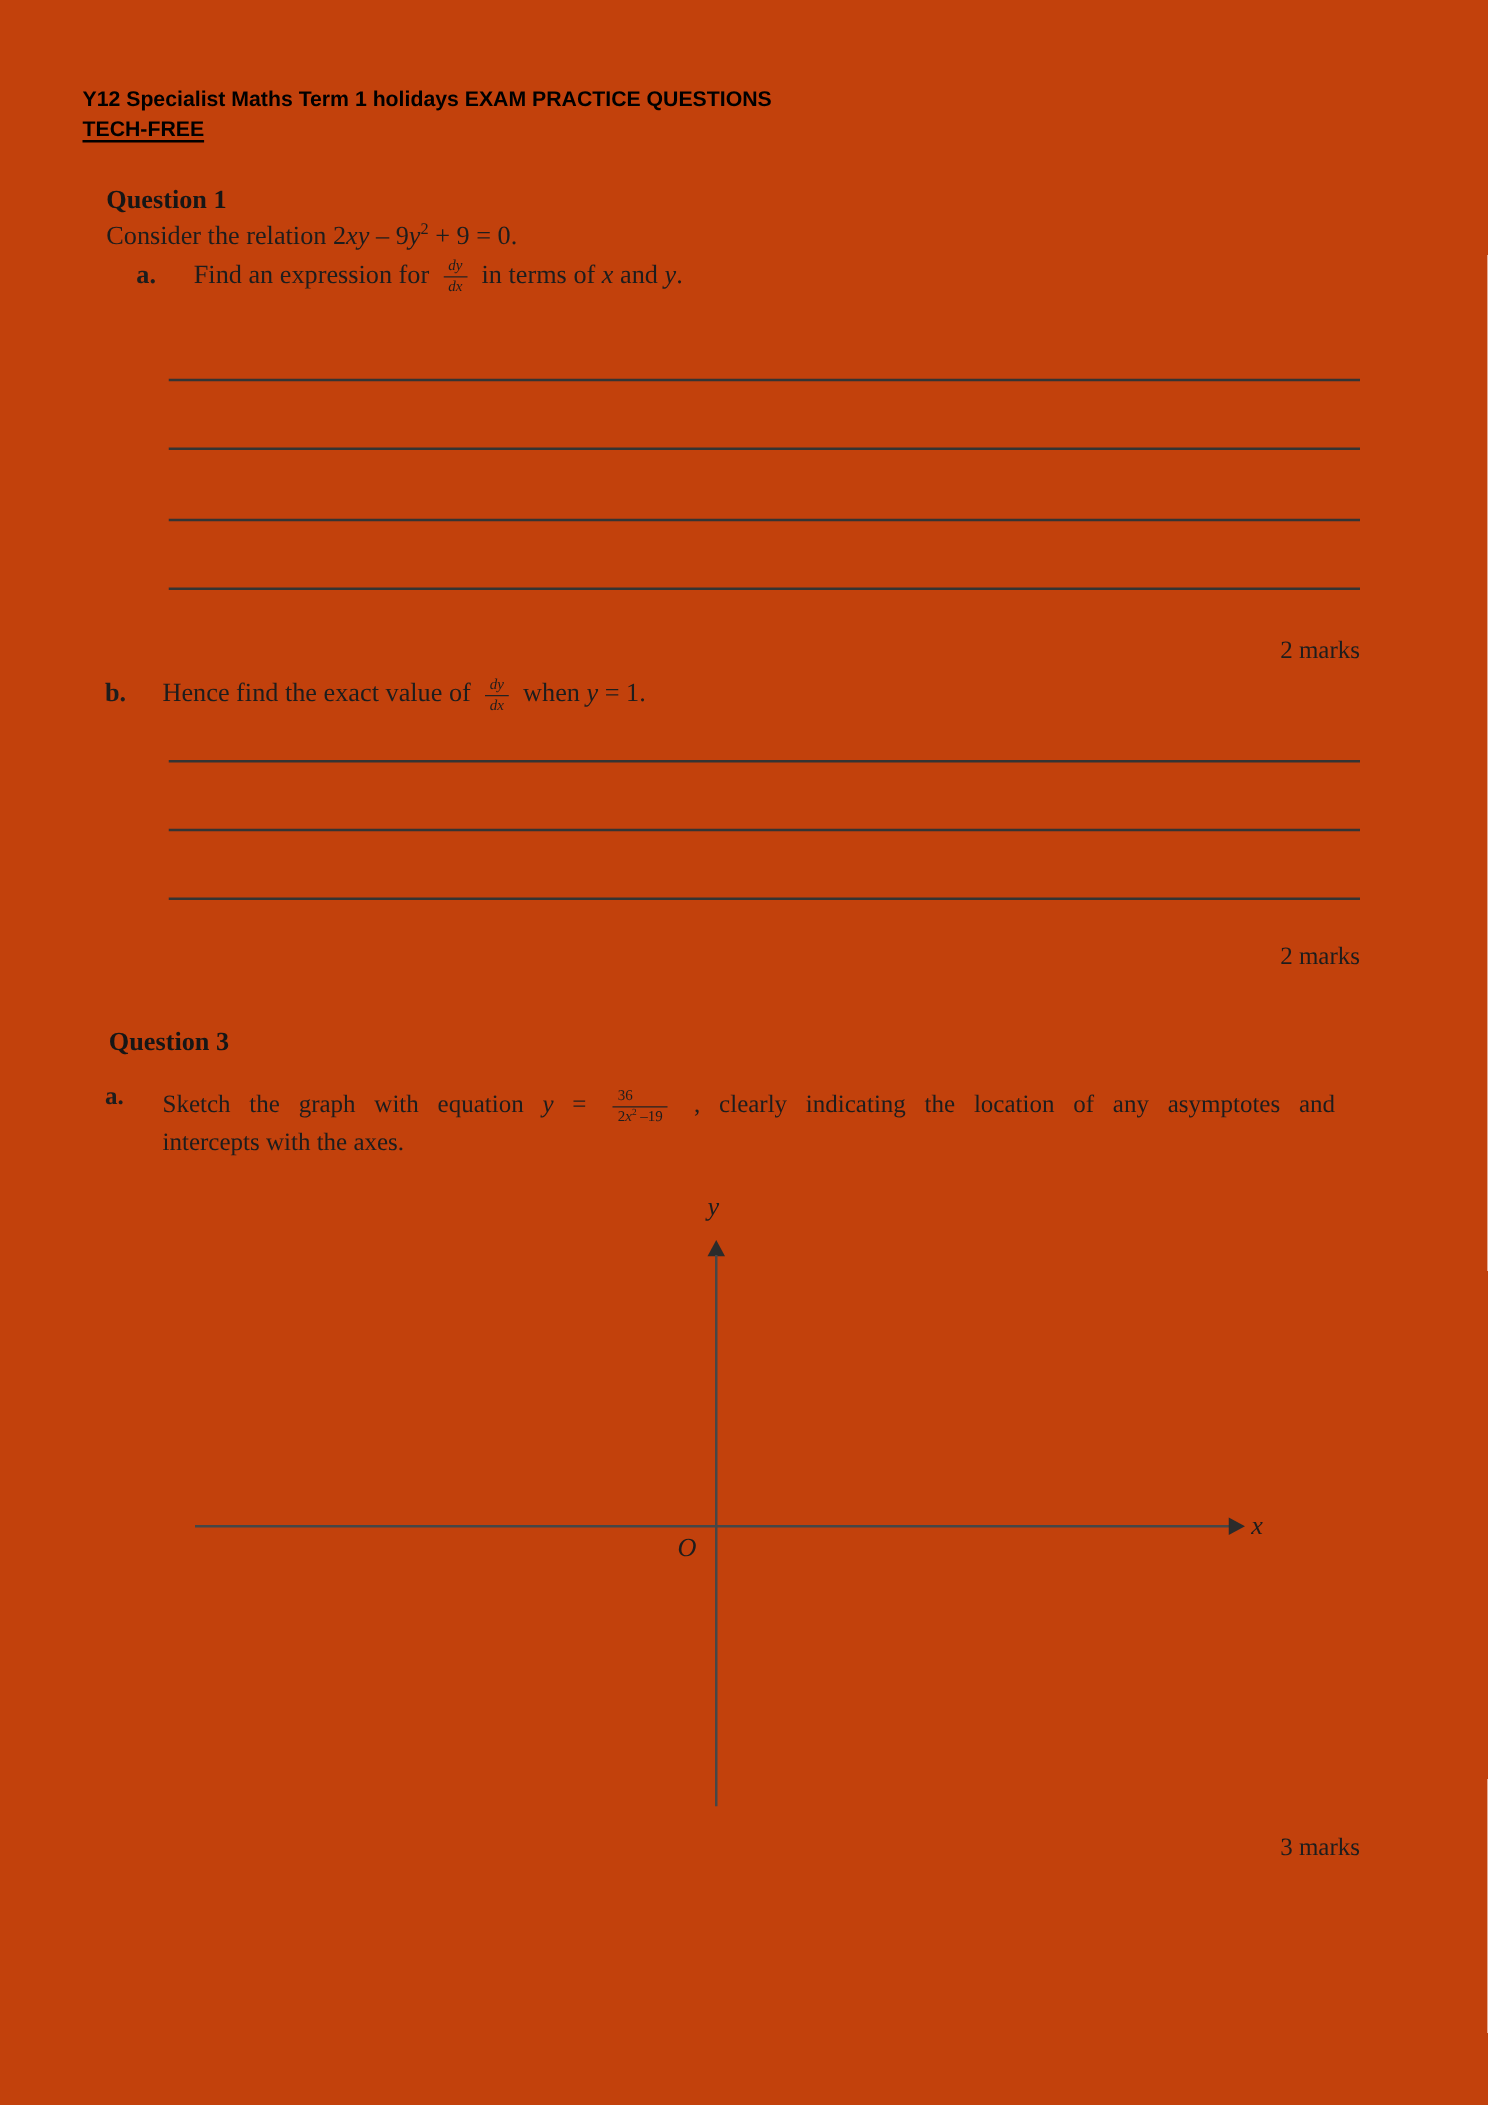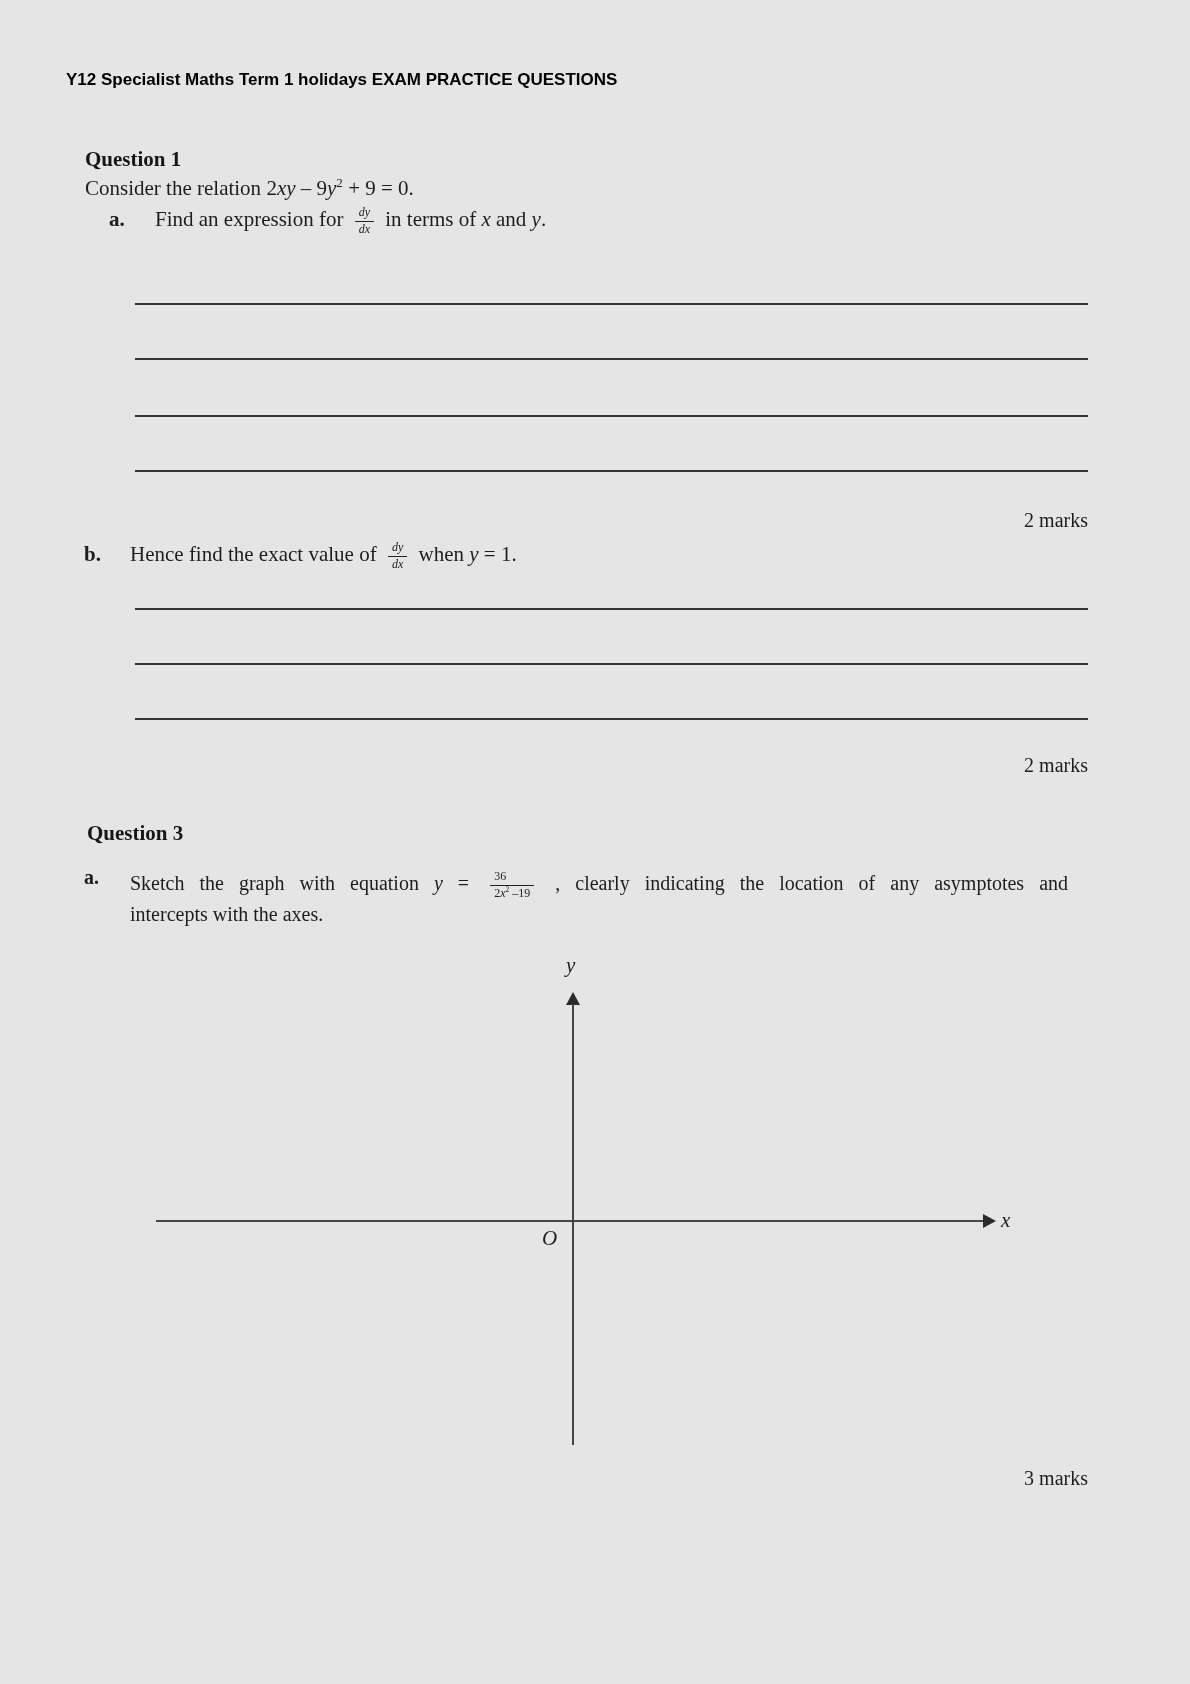--- a/index.html
+++ b/index.html
@@ -1,17 +1,17 @@
 <!DOCTYPE html>
 <html><head>
 <meta charset="utf-8">
 <style>
   html,body { margin:0; padding:0; background:#ffffff; }
   .page {
-    position:relative; width:1190px; height:1684px; background:#e5e5e5;
+    position:relative; width:1190px; height:1684px; background:#c2410c;
     font-family:"Liberation Serif", serif; color:#1d1d1d; overflow:hidden;
   }
   
   .hdr {
     position:absolute; left:66px; top:68px;
     font-family:"Liberation Sans", sans-serif; font-weight:700;
     font-size:17px; line-height:24px; color:#000;
   }
   .hdr .u { text-decoration:underline; text-decoration-thickness:2px; text-underline-offset:3px; }
 
@@ -61,20 +61,21 @@
   }
   .glabel { position:absolute; font-style:italic; font-size:21px; color:#1d1d1d; }
 </style>
 </head>
 <body>
 
 <div class="page">
 
   <div class="hdr">
     <div>Y12 Specialist Maths Term 1 holidays EXAM PRACTICE QUESTIONS</div>
+    <div class="u">TECH-FREE</div>
   </div>
 
   <div class="qtitle" style="left:85px; top:147px;">Question 1</div>
 
   <div class="textline" style="left:85px; top:176px;">
     <span>Consider the relation </span><span>2</span><span class="it">xy</span><span> – 9</span><span class="it">y</span><sup>2</sup><span> + 9 = 0.</span>
   </div>
 
   <div class="prow" style="top:206px;margin-left:25px;">
     <span class="lbl">a.</span><span>Find an expression for</span>

